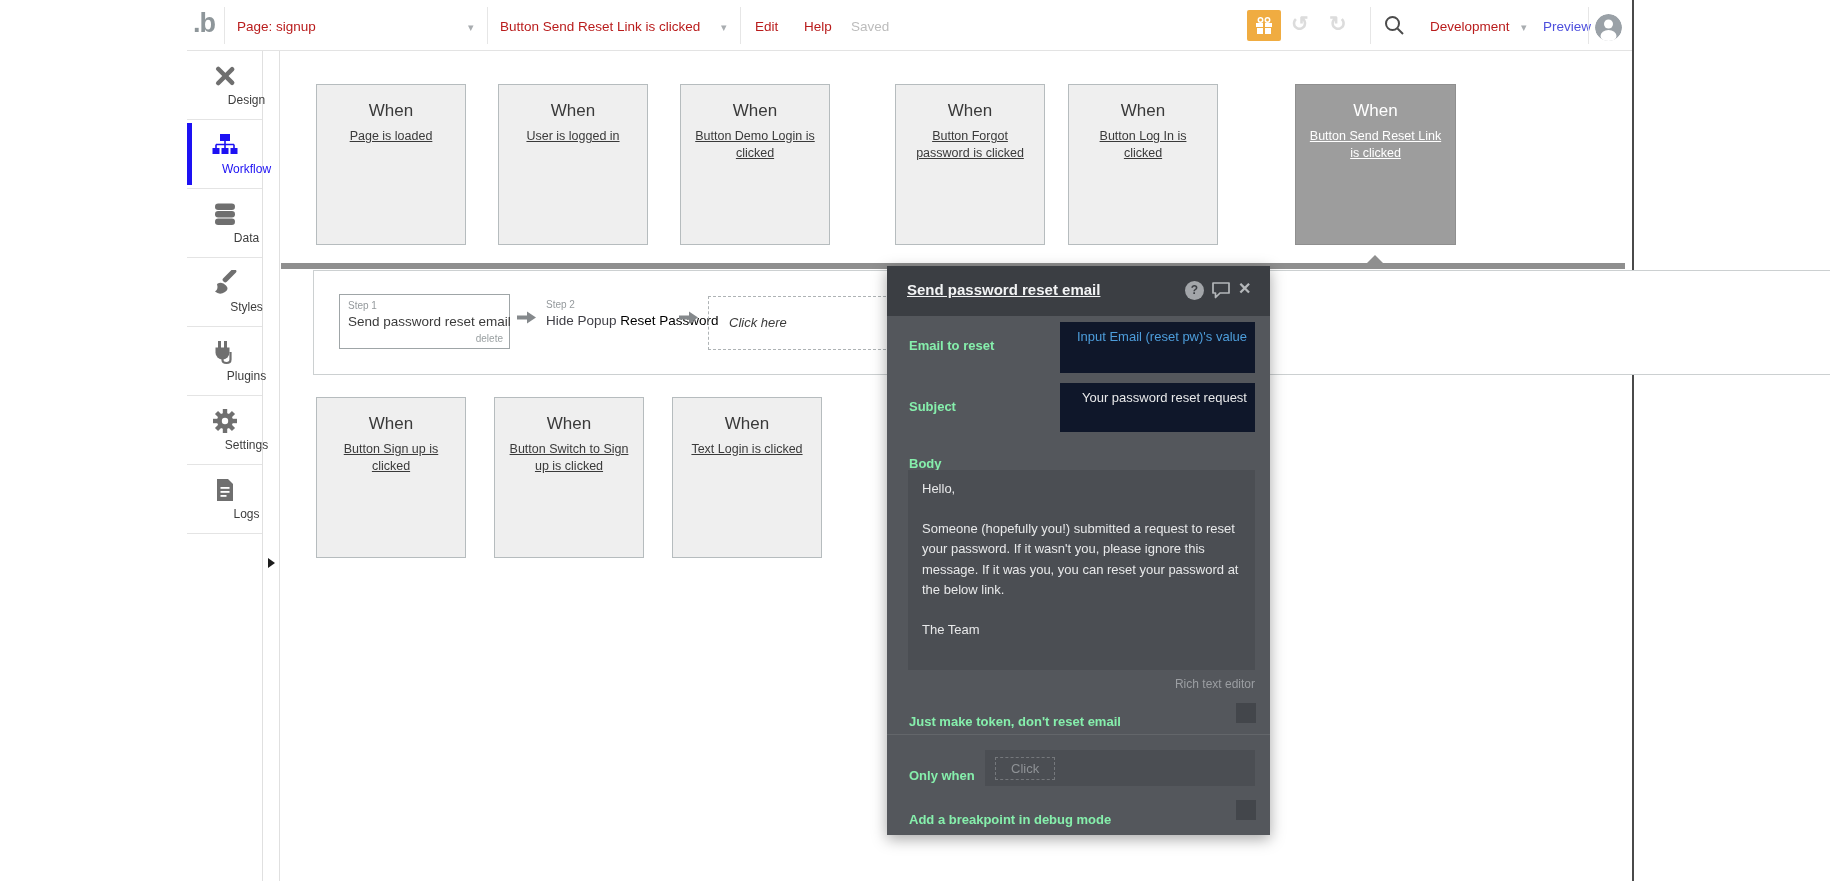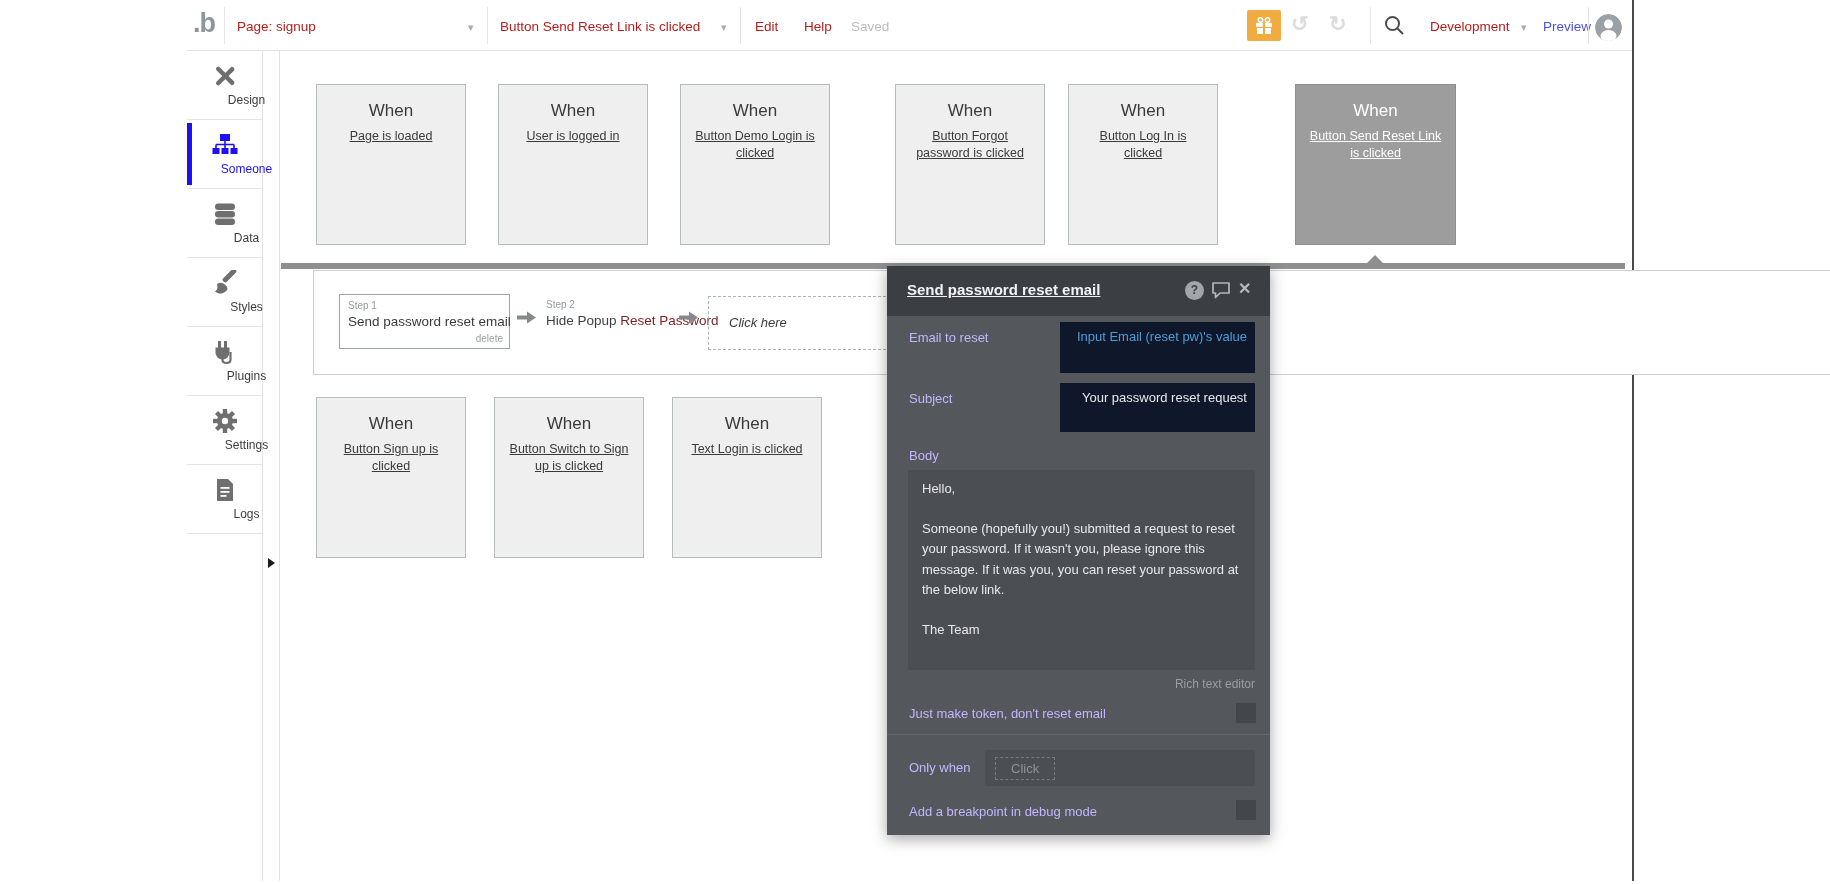--- a/index.html
+++ b/index.html
@@ -59,38 +59,38 @@
     background:#fff; border:1px solid #ccd0d1; }
   .step-box { position:absolute; left:25px; top:23px; width:171px; height:55px;
     border:1px solid #9fa5a7; background:#fff; cursor:pointer; }
   .step-num { font-size:10px; color:#959a9d; position:absolute; left:8px; top:5px; }
   .step-title { font-size:13.5px; color:#3b3b3b; position:absolute; left:8px; top:19px; white-space:nowrap; }
   .step-del { font-size:10px; color:#9aa0a2; position:absolute; right:6px; bottom:4px; cursor:pointer; }
   .step-arrow { position:absolute; top:39px; }
   .step2-wrap { position:absolute; left:232px; top:28px; cursor:pointer; }
   .step2-wrap .step-num2 { font-size:10px; color:#959a9d; }
   .step2-wrap .t { font-size:13.5px; margin-top:3px; white-space:nowrap; }
-  .step2-a { color:#3f3f46; } .step2-b { color:#7f1d1d; }
+  .step2-a { color:#3f3f46; } .step2-b { color:#000000; }
   .click-box { position:absolute; left:394px; top:25px; width:193px; height:54px;
     border:1px dashed #aeb3b5; cursor:pointer;font-style:italic; }
   .click-box span { position:absolute; left:20px; top:18px; font-size:13px; color:#3b3b3b; }
 
   
   .popup { position:absolute; left:607px; top:215px; width:383px; height:569px;
     background:#54575c; box-shadow:0 4px 14px rgba(0,0,0,.35); z-index:10; }
   .pp-head { position:absolute; left:0; top:0; width:100%; height:50px; background:#3b3e43; }
   .pp-title { position:absolute; left:20px; top:15px; font-size:15px; font-weight:700;
     color:#f2f3f4; text-decoration:underline; cursor:pointer; }
   .pp-help { position:absolute; left:298px; top:15px; width:19px; height:19px; border-radius:50%;
     background:#a2a5a9; color:#3b3e43; font-size:12px; font-weight:700; text-align:center;
     line-height:19px; cursor:pointer; }
   .pp-bubble { position:absolute; left:324px; top:15px; cursor:pointer; }
   .pp-close { position:absolute; left:351px; top:13px; font-size:16px; font-weight:700;
     color:#b4b7ba; cursor:pointer; }
-  .pp-label { position:absolute; left:22px; font-size:13px; font-weight:400; color:#c4b5fd; }
+  .pp-label { position:absolute; left:22px; font-size:13px; font-weight:700; color:#86efac;margin-top:8px; }
   .pp-input { position:absolute; left:173px; width:195px; background:#0f172a;
     font-size:13px; line-height:1.35; padding:6px 8px; cursor:text;text-align:right; }
   .pp-input.blue { color:#4d9ddb; }
   .pp-input.white { color:#e8e9ea; }
   .pp-textarea { position:absolute; left:21px; top:204px; width:347px; height:200px;
     background:#4b4e53; color:#e8e9ea; font-size:13px; line-height:1.55;
     padding:9px 14px; white-space:pre-wrap; cursor:text; }
   .pp-richtext { position:absolute; right:15px; top:411px; font-size:12px; color:#9b9ea2; cursor:pointer; }
   .pp-check { position:absolute; left:349px; width:20px; height:20px; background:#43464b; cursor:pointer; }
   .pp-divider { position:absolute; left:0; top:468px; width:100%; height:1px; background:#63666a; }
@@ -172,21 +172,21 @@
       <span class="lbl">Design</span>
     </div>
     <div class="s-item active">
       <svg width="26" height="26" viewBox="0 0 26 26">
         <rect x="8" y="2" width="10" height="7" fill="#1d11f3"></rect>
         <path d="M13 9 V12.5 M4 12.5 H22 M4 12.5 V16 M13 12.5 V16 M22 12.5 V16" stroke="#1d11f3" stroke-width="1.6" fill="none"></path>
         <rect x="0.5" y="16" width="7" height="6" fill="#1d11f3"></rect>
         <rect x="9.5" y="16" width="7" height="6" fill="#1d11f3"></rect>
         <rect x="18.5" y="16" width="7" height="6" fill="#1d11f3"></rect>
       </svg>
-      <span class="lbl">Someone</span>
+      <span class="lbl">Workflow</span>
     </div>
     <div class="s-item">
       <svg width="26" height="26" viewBox="0 0 26 26">
         <rect x="3" y="2.5" width="20" height="6.5" rx="3.2" fill="#6f6f6f"></rect>
         <rect x="3" y="10" width="20" height="6.5" rx="3.2" fill="#6f6f6f"></rect>
         <rect x="3" y="17.5" width="20" height="6.5" rx="3.2" fill="#6f6f6f"></rect>
       </svg>
       <span class="lbl">Data</span>
     </div>
     <div class="s-item">

